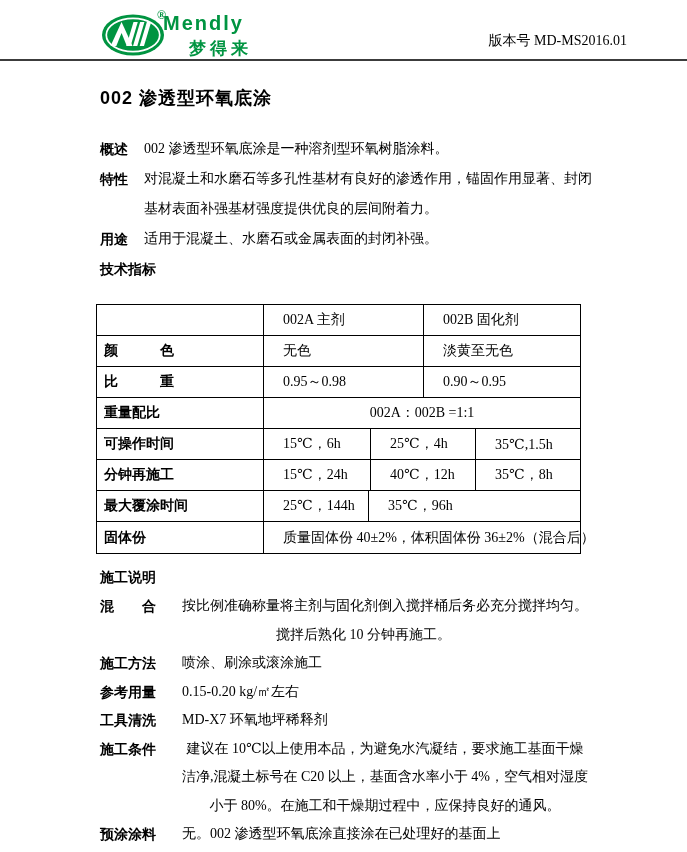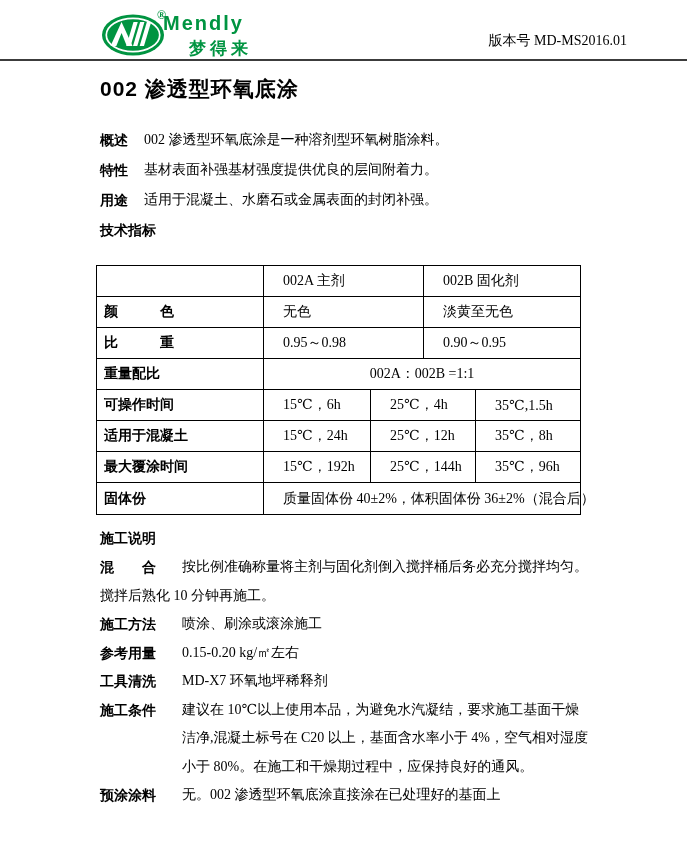--- a/index.html
+++ b/index.html
@@ -21,22 +21,22 @@
               font-weight: bold; color: #009441; letter-spacing: 2px;
               font-family: "Liberation Sans", "DejaVu Sans", sans-serif; }
   .brand-cn { position: absolute; left: 89px; top: 26px; font-size: 17px; font-weight: bold;
               color: #009441; letter-spacing: 4px;
               font-family: "Liberation Sans", "DejaVu Sans", sans-serif; text-align: right; }
   .version  { position: absolute; right: 60px; bottom: 9px; font-size: 14px; }
 
   
   .content { margin: 0 60px 0 100px; }
   .doc-title { font-family: "Liberation Sans", "DejaVu Sans", sans-serif;
-               font-weight: bold; font-size: 21px; line-height: 28px;
-               letter-spacing: 1px; margin-top: 14px; }
+               font-weight: bold; font-size: 18px; line-height: 28px;
+               letter-spacing: 1px; margin-top: 23px; }
 
   .top-section { margin-top: 22px; line-height: 30px; }
   .para { display: flex; }
   .plabel { flex: 0 0 44px; font-weight: bold;
             font-family: "Liberation Sans", "DejaVu Sans", sans-serif; }
   .pline { white-space: nowrap; }
   .sec-heading { font-weight: bold; line-height: 30px;
                  font-family: "Liberation Sans", "DejaVu Sans", sans-serif; }
 
   
@@ -54,21 +54,21 @@
   .w-c2 { flex: 0 0 105px; }
   .w-c3 { flex: 0 0 107px; }
   .w-span { flex: 1 1 auto; text-align: center; }
   .centered { justify-content: center; padding-left: 0; }
 
   
   .bottom-section { margin-top: 8px; line-height: 28.5px; }
   .crow { display: flex; }
   .clabel { flex: 0 0 82px; font-weight: bold;
             font-family: "Liberation Sans", "DejaVu Sans", sans-serif; }
-  .cbody { white-space: nowrap; }
+  .cbody { white-space: nowrap; text-align: center; }
 </style>
 </head>
 <body>
 
 <div class="page">
 
   <div class="header">
     <div class="logo">
       <svg class="logo-oval" viewBox="0 0 66 44" xmlns="http://www.w3.org/2000/svg">
         <ellipse cx="33" cy="22" rx="32.5" ry="21.5" fill="#009441"></ellipse>
@@ -91,20 +91,21 @@
     <div class="doc-title">002 渗透型环氧底涂</div>
 
     <div class="top-section">
       <div class="para">
         <span class="plabel">概述</span>
         <span class="pline">002 渗透型环氧底涂是一种溶剂型环氧树脂涂料。</span>
       </div>
       <div class="para">
         <span class="plabel">特性</span>
         <span>
+          <div class="pline">对混凝土和水磨石等多孔性基材有良好的渗透作用，锚固作用显著、封闭</div>
           <div class="pline">基材表面补强基材强度提供优良的层间附着力。</div>
         </span>
       </div>
       <div class="para">
         <span class="plabel">用途</span>
         <span class="pline">适用于混凝土、水磨石或金属表面的封闭补强。</span>
       </div>
       <div class="sec-heading">技术指标</div>
     </div>
 
@@ -128,28 +129,27 @@
         <div class="tcell w-label tlabel">重量配比</div>
         <div class="tcell w-span centered">002A：002B =1:1</div>
       </div>
       <div class="trow">
         <div class="tcell w-label tlabel">可操作时间</div>
         <div class="tcell w-c1">15℃，6h</div>
         <div class="tcell w-c2">25℃，4h</div>
         <div class="tcell w-c3">35℃,1.5h</div>
       </div>
       <div class="trow">
-        <div class="tcell w-label tlabel">适用于混凝土</div>
+        <div class="tcell w-label tlabel">分钟再施工</div>
         <div class="tcell w-c1">15℃，24h</div>
-        <div class="tcell w-c2">25℃，12h</div>
+        <div class="tcell w-c2">40℃，12h</div>
         <div class="tcell w-c3">35℃，8h</div>
       </div>
       <div class="trow">
         <div class="tcell w-label tlabel">最大覆涂时间</div>
-        <div class="tcell w-c1">15℃，192h</div>
         <div class="tcell w-c2">25℃，144h</div>
         <div class="tcell w-c3">35℃，96h</div>
       </div>
       <div class="trow">
         <div class="tcell w-label tlabel">固体份</div>
         <div class="tcell w-span">质量固体份 40±2%，体积固体份 36±2%（混合后）</div>
       </div>
     </div>
 
     <div class="bottom-section">

